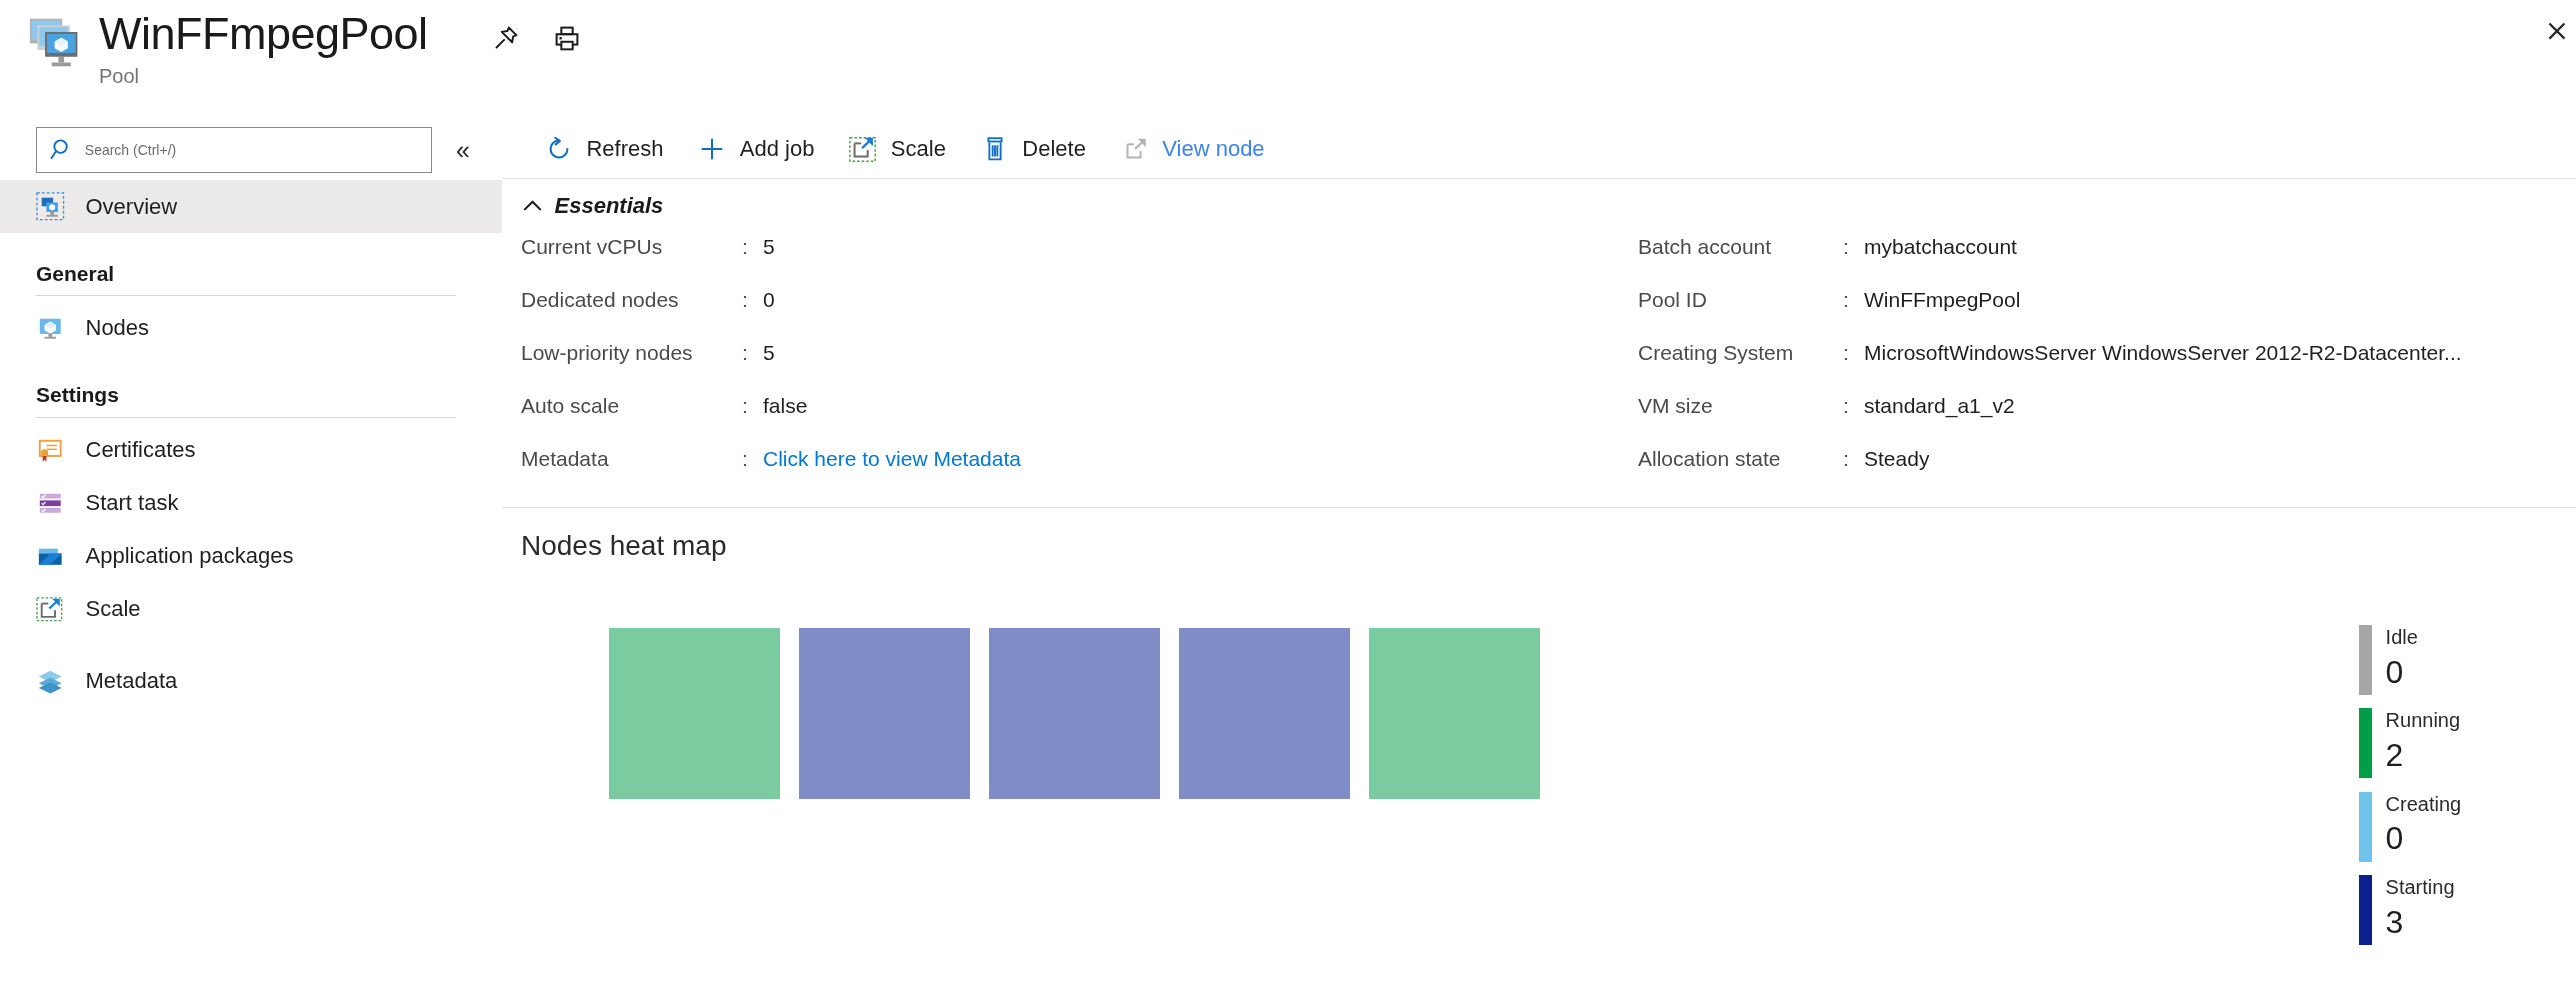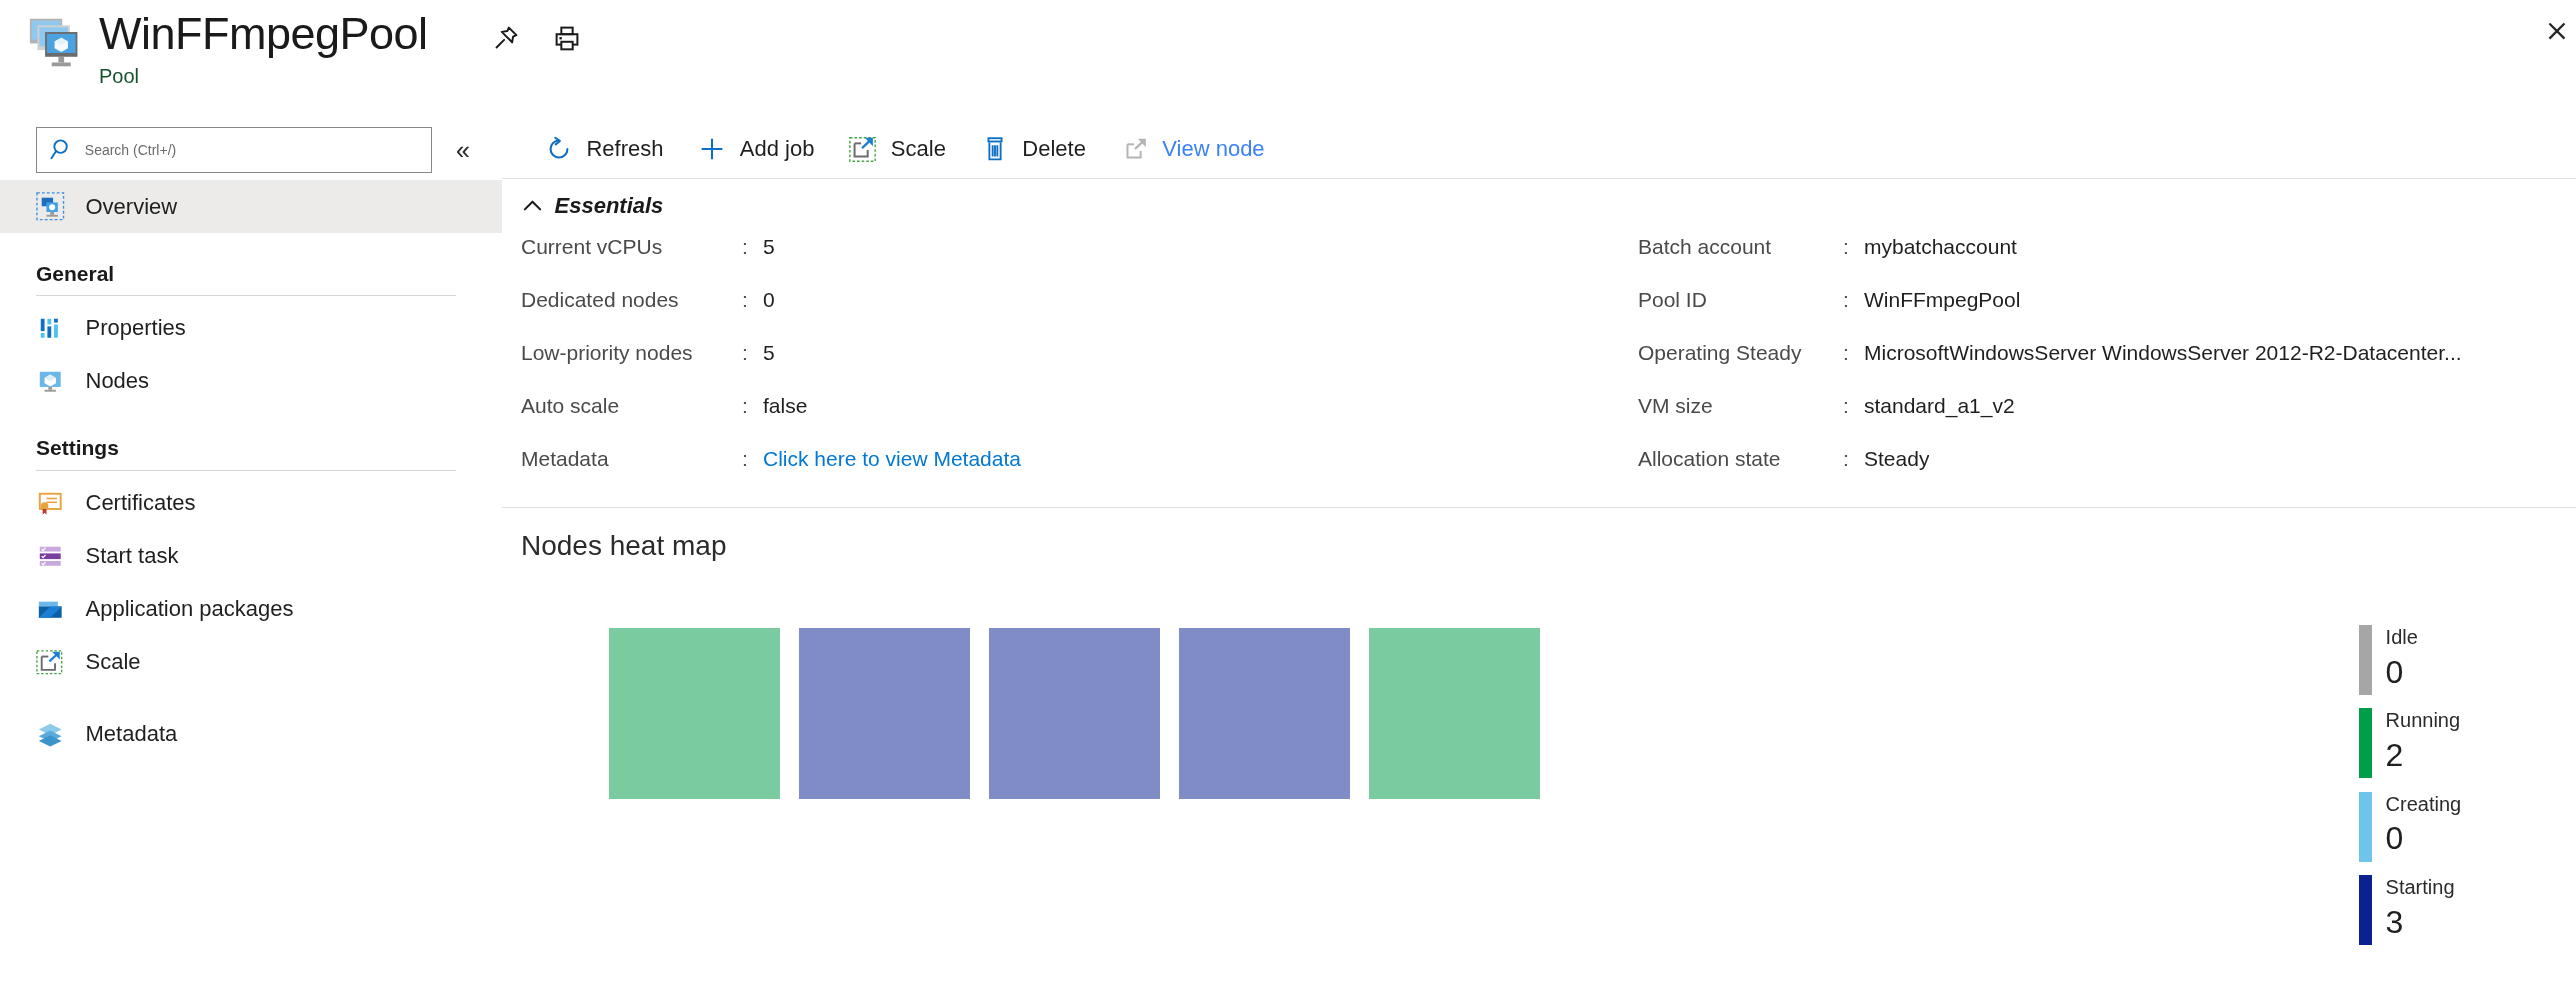--- a/index.html
+++ b/index.html
@@ -32,21 +32,21 @@
   .header-title {
     font-size: 45px;
     font-weight: 400;
     color: #1a1a1a;
     line-height: 55px;
     letter-spacing: -0.5px;
     white-space: nowrap;
   }
   .header-subtitle {
     font-size: 20px;
-    color: #14532d;
+    color: #737373;
     line-height: 25px;
     margin-top: 2.9px;
   }
   .header-action {
     position: absolute;
     top: 21px;
     width: 34px; height: 34px;
     cursor: pointer;
   }
   .pin-btn  { left: 489px; }
@@ -380,33 +380,20 @@
           <rect x="15" y="21" width="4" height="3" fill="#9a9a9a"></rect>
           <rect x="11" y="24" width="12" height="2" fill="#9a9a9a"></rect>
         </svg>
       </span>
       <span class="nav-label">Overview</span>
     </div>
 
     <div class="nav-group-title">General</div>
     <div class="nav-divider"></div>
 
-    <div class="nav-item">
-      <span class="nav-icon">
-        <svg width="28.5" height="28.5" viewBox="0 0 30 30">
-          <rect x="5" y="5" width="4" height="13" fill="#0d6fc4"></rect>
-          <rect x="5" y="20" width="4" height="5" fill="#4ec3f0"></rect>
-          <rect x="12" y="5" width="4" height="6" fill="#4ec3f0"></rect>
-          <rect x="12" y="13" width="4" height="12" fill="#0d6fc4"></rect>
-          <rect x="19" y="5" width="4" height="4" fill="#0d6fc4"></rect>
-          <rect x="19" y="11" width="4" height="14" fill="#4ec3f0"></rect>
-        </svg>
-      </span>
-      <span class="nav-label">Properties</span>
-    </div>
 
     <div class="nav-item">
       <span class="nav-icon">
         <svg width="28.5" height="28.5" viewBox="0 0 30 30">
           <rect x="4" y="5" width="22" height="16" fill="#6bb7e8"></rect>
           <polygon points="15,8 21,11.5 21,17 15,20.5 9,17 9,11.5" fill="#ffffff"></polygon>
           <polygon points="15,8 21,11.5 15,15 9,11.5" fill="#dceefa"></polygon>
           <rect x="13" y="21" width="4" height="3" fill="#9a9a9a"></rect>
           <rect x="9" y="24" width="12" height="2" fill="#9a9a9a"></rect>
         </svg>
@@ -595,21 +582,21 @@
         <span class="ess-key">Batch account</span>
         <span class="ess-sep">:</span>
         <span class="ess-val">mybatchaccount</span>
       </div>
       <div class="ess-row">
         <span class="ess-key">Pool ID</span>
         <span class="ess-sep">:</span>
         <span class="ess-val">WinFFmpegPool</span>
       </div>
       <div class="ess-row">
-        <span class="ess-key">Operating Steady</span>
+        <span class="ess-key">Creating System</span>
         <span class="ess-sep">:</span>
         <span class="ess-val">MicrosoftWindowsServer WindowsServer 2012-R2-Datacenter...</span>
       </div>
       <div class="ess-row">
         <span class="ess-key">VM size</span>
         <span class="ess-sep">:</span>
         <span class="ess-val">standard_a1_v2</span>
       </div>
       <div class="ess-row">
         <span class="ess-key">Allocation state</span>

